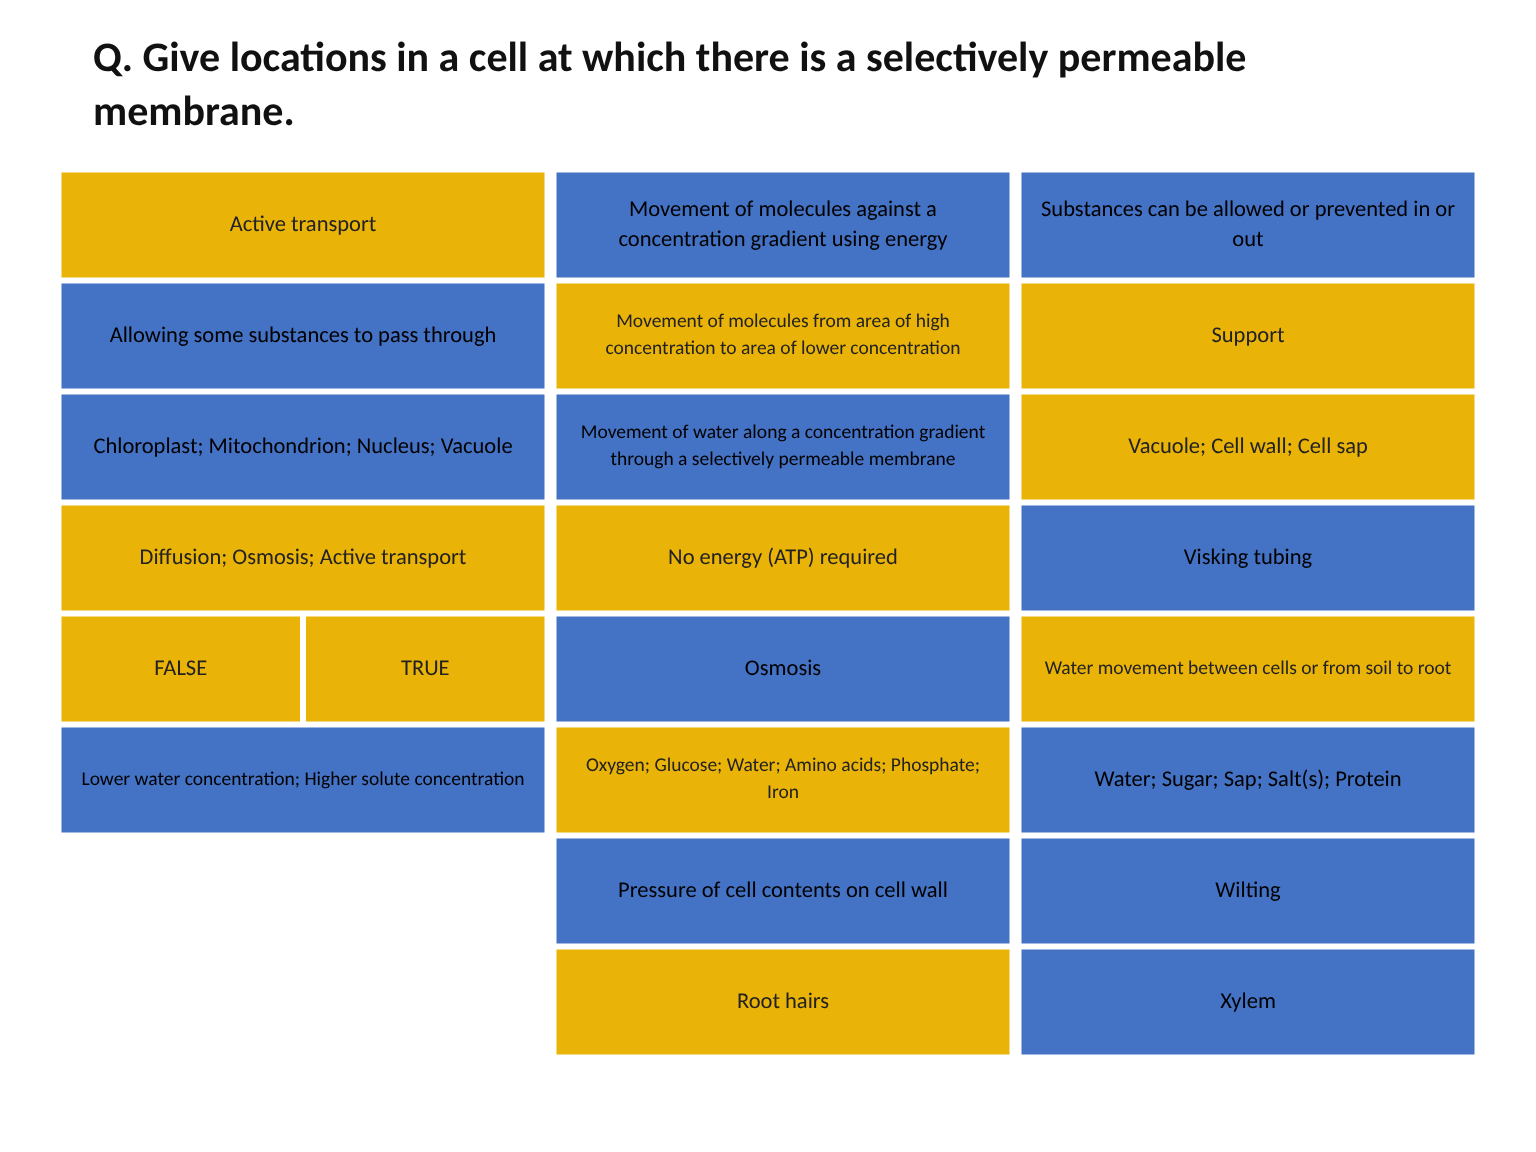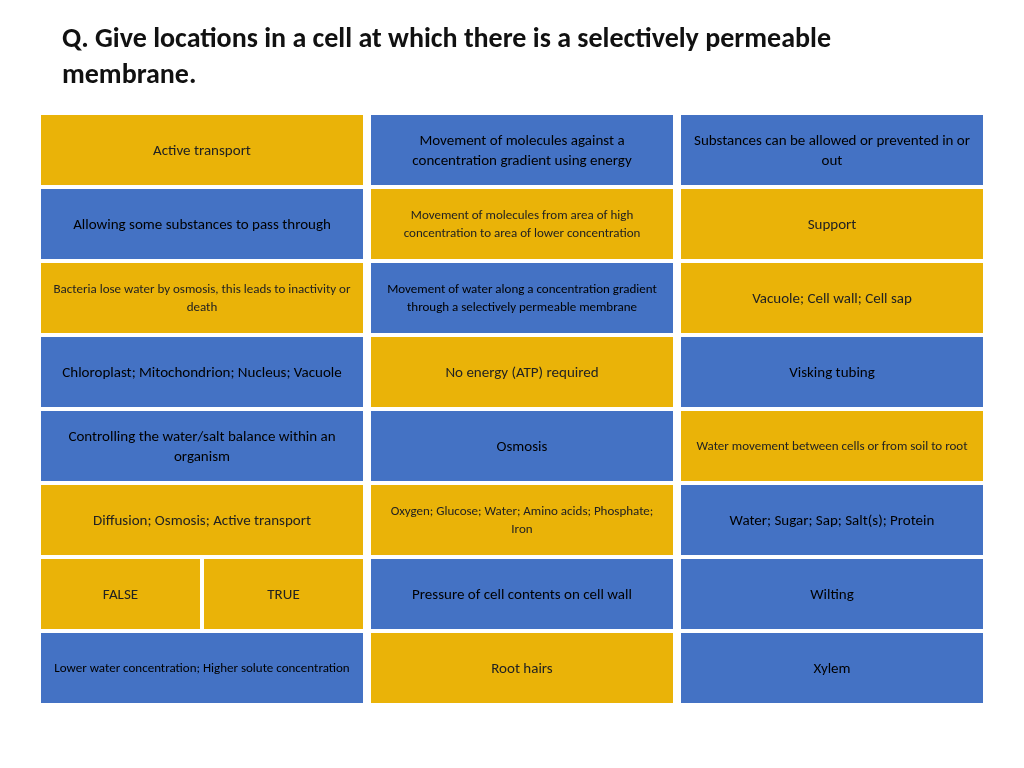--- a/index.html
+++ b/index.html
@@ -75,31 +75,25 @@
   <div class="col">
 
     <div class="cell gold">
       <span>Active transport</span>
     </div>
 
     <div class="cell blue">
       <span>Allowing some substances to pass through</span>
     </div>
 
-    <div class="cell gold small-text">
-      <span>Bacteria lose water by osmosis, this leads to inactivity or death</span>
-    </div>
 
     <div class="cell blue">
       <span>Chloroplast; Mitochondrion; Nucleus; Vacuole</span>
     </div>
 
-    <div class="cell blue">
-      <span>Controlling the water/salt balance within an organism</span>
-    </div>
 
     <div class="cell gold">
       <span>Diffusion; Osmosis; Active transport</span>
     </div>
 
     <div class="cell-row">
       <div class="cell gold">
         <span>FALSE</span>
       </div>
       <div class="cell gold">

